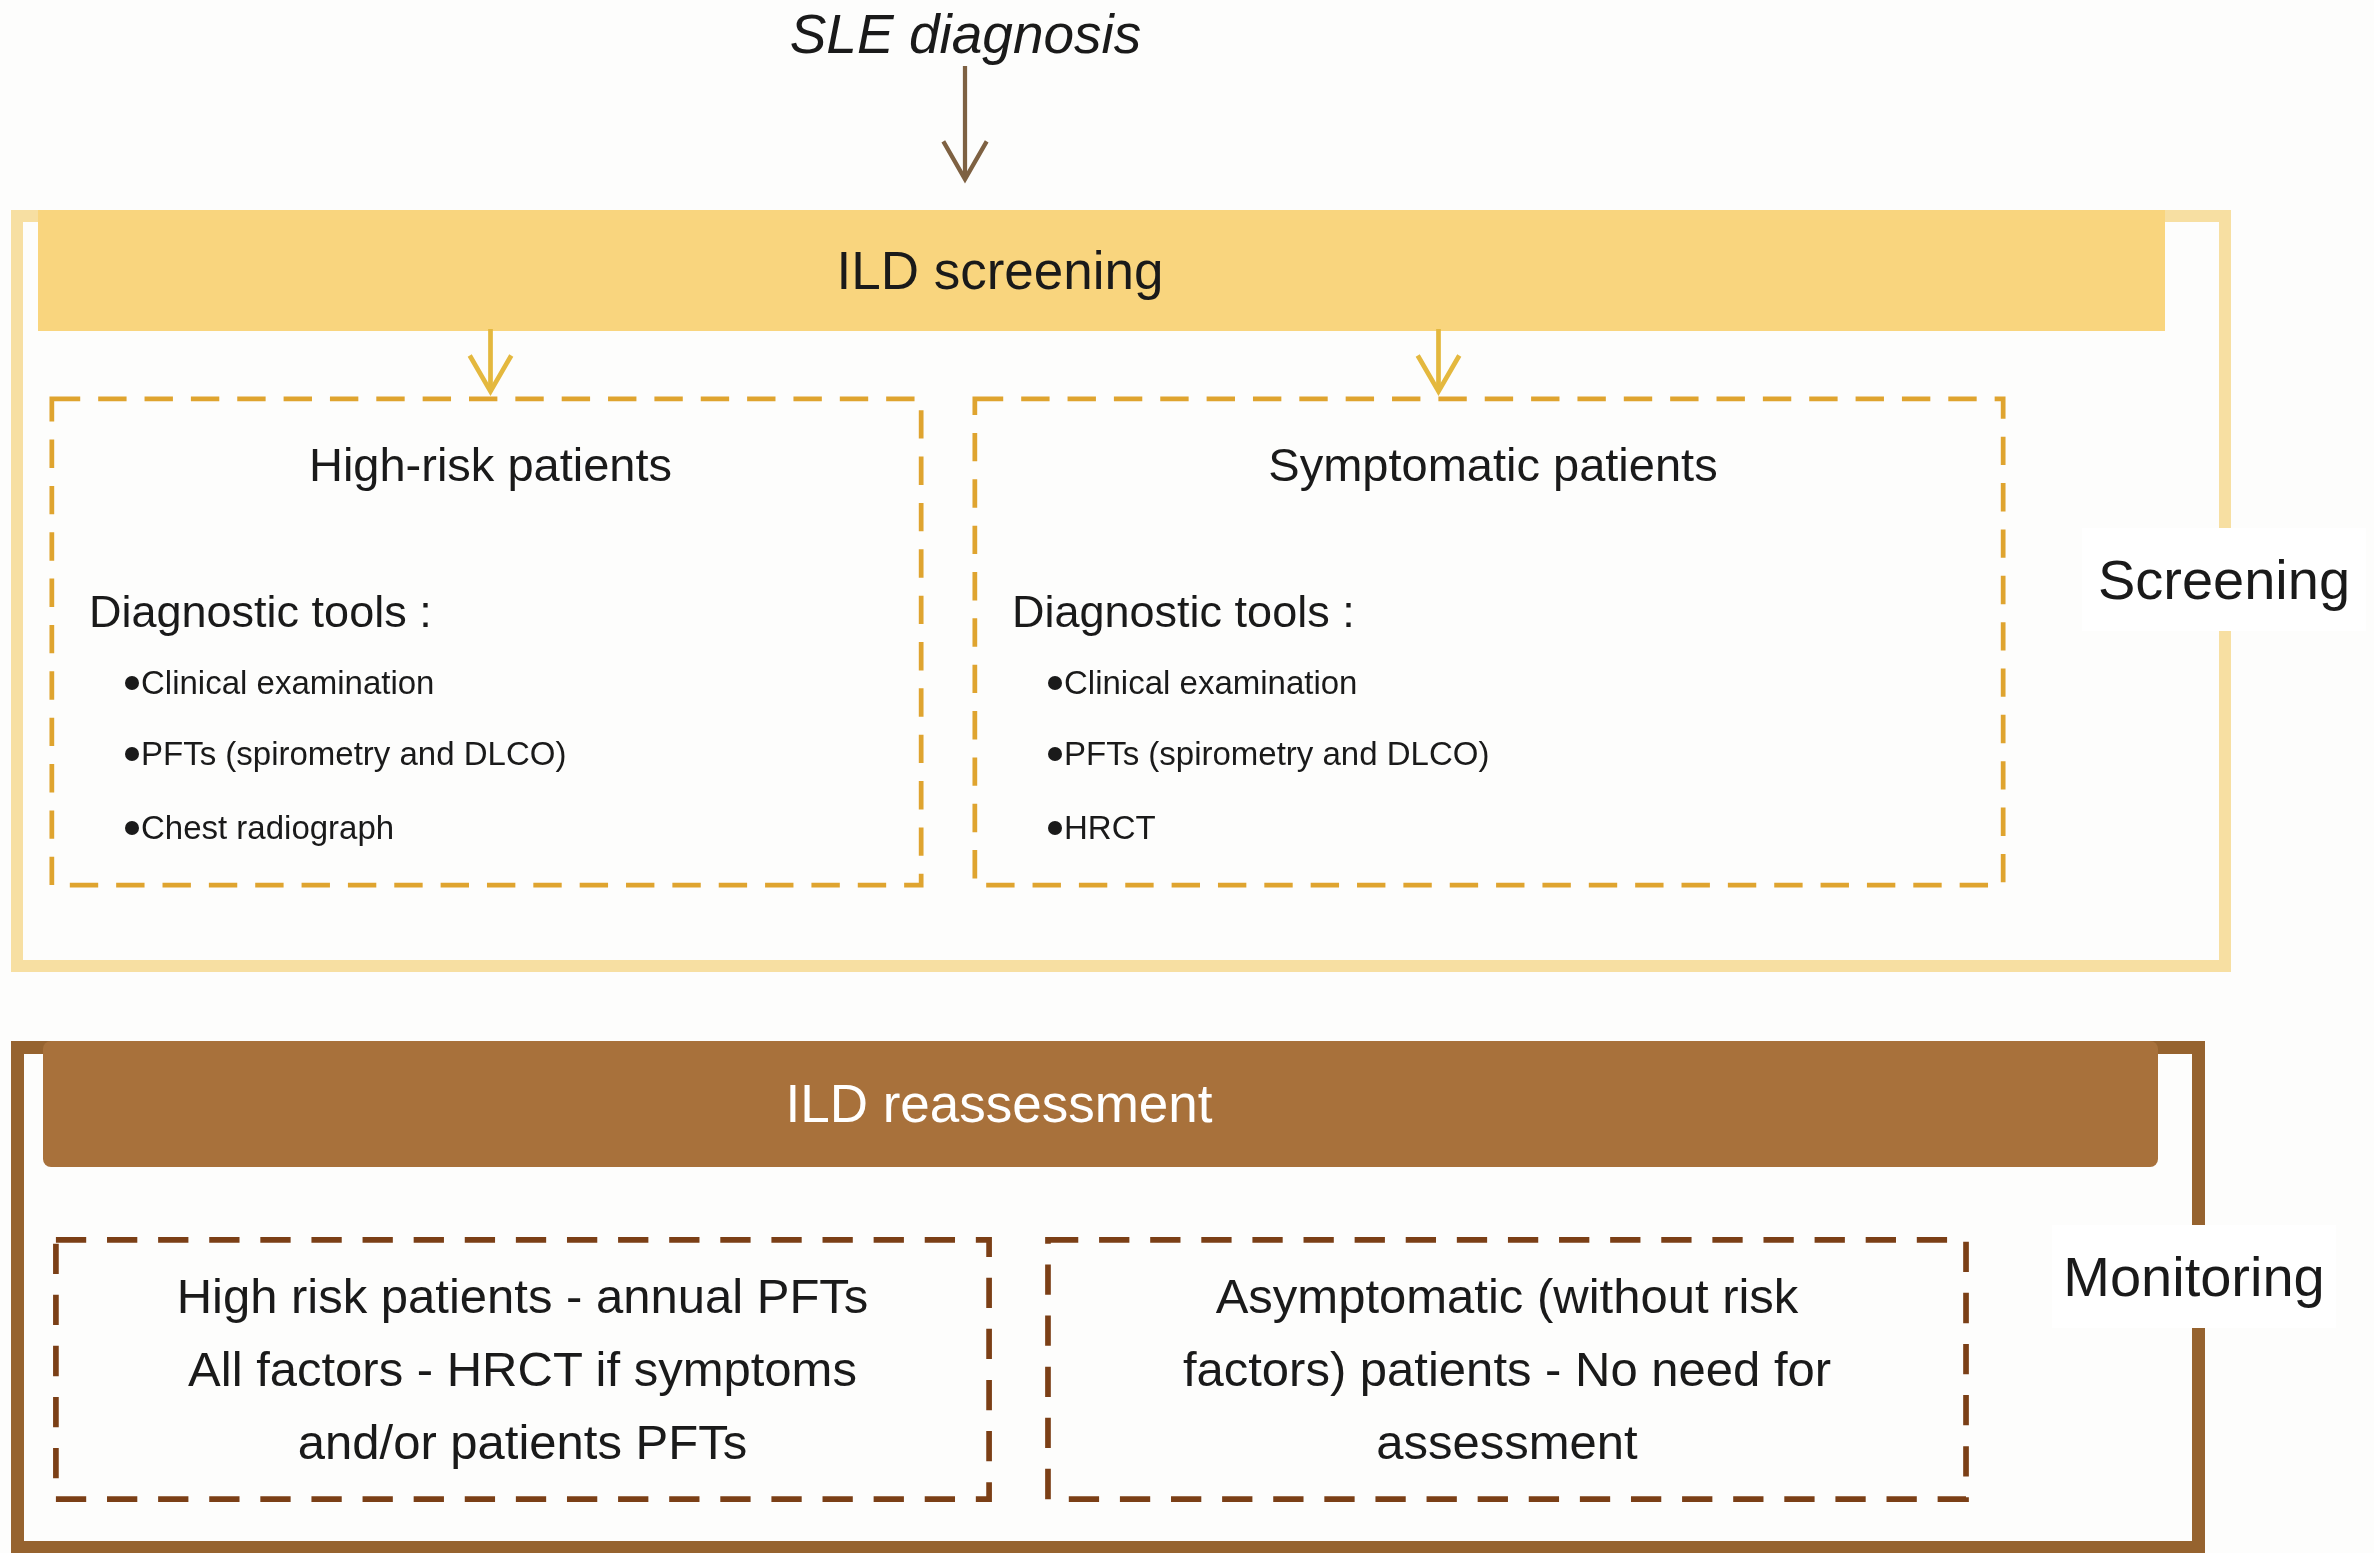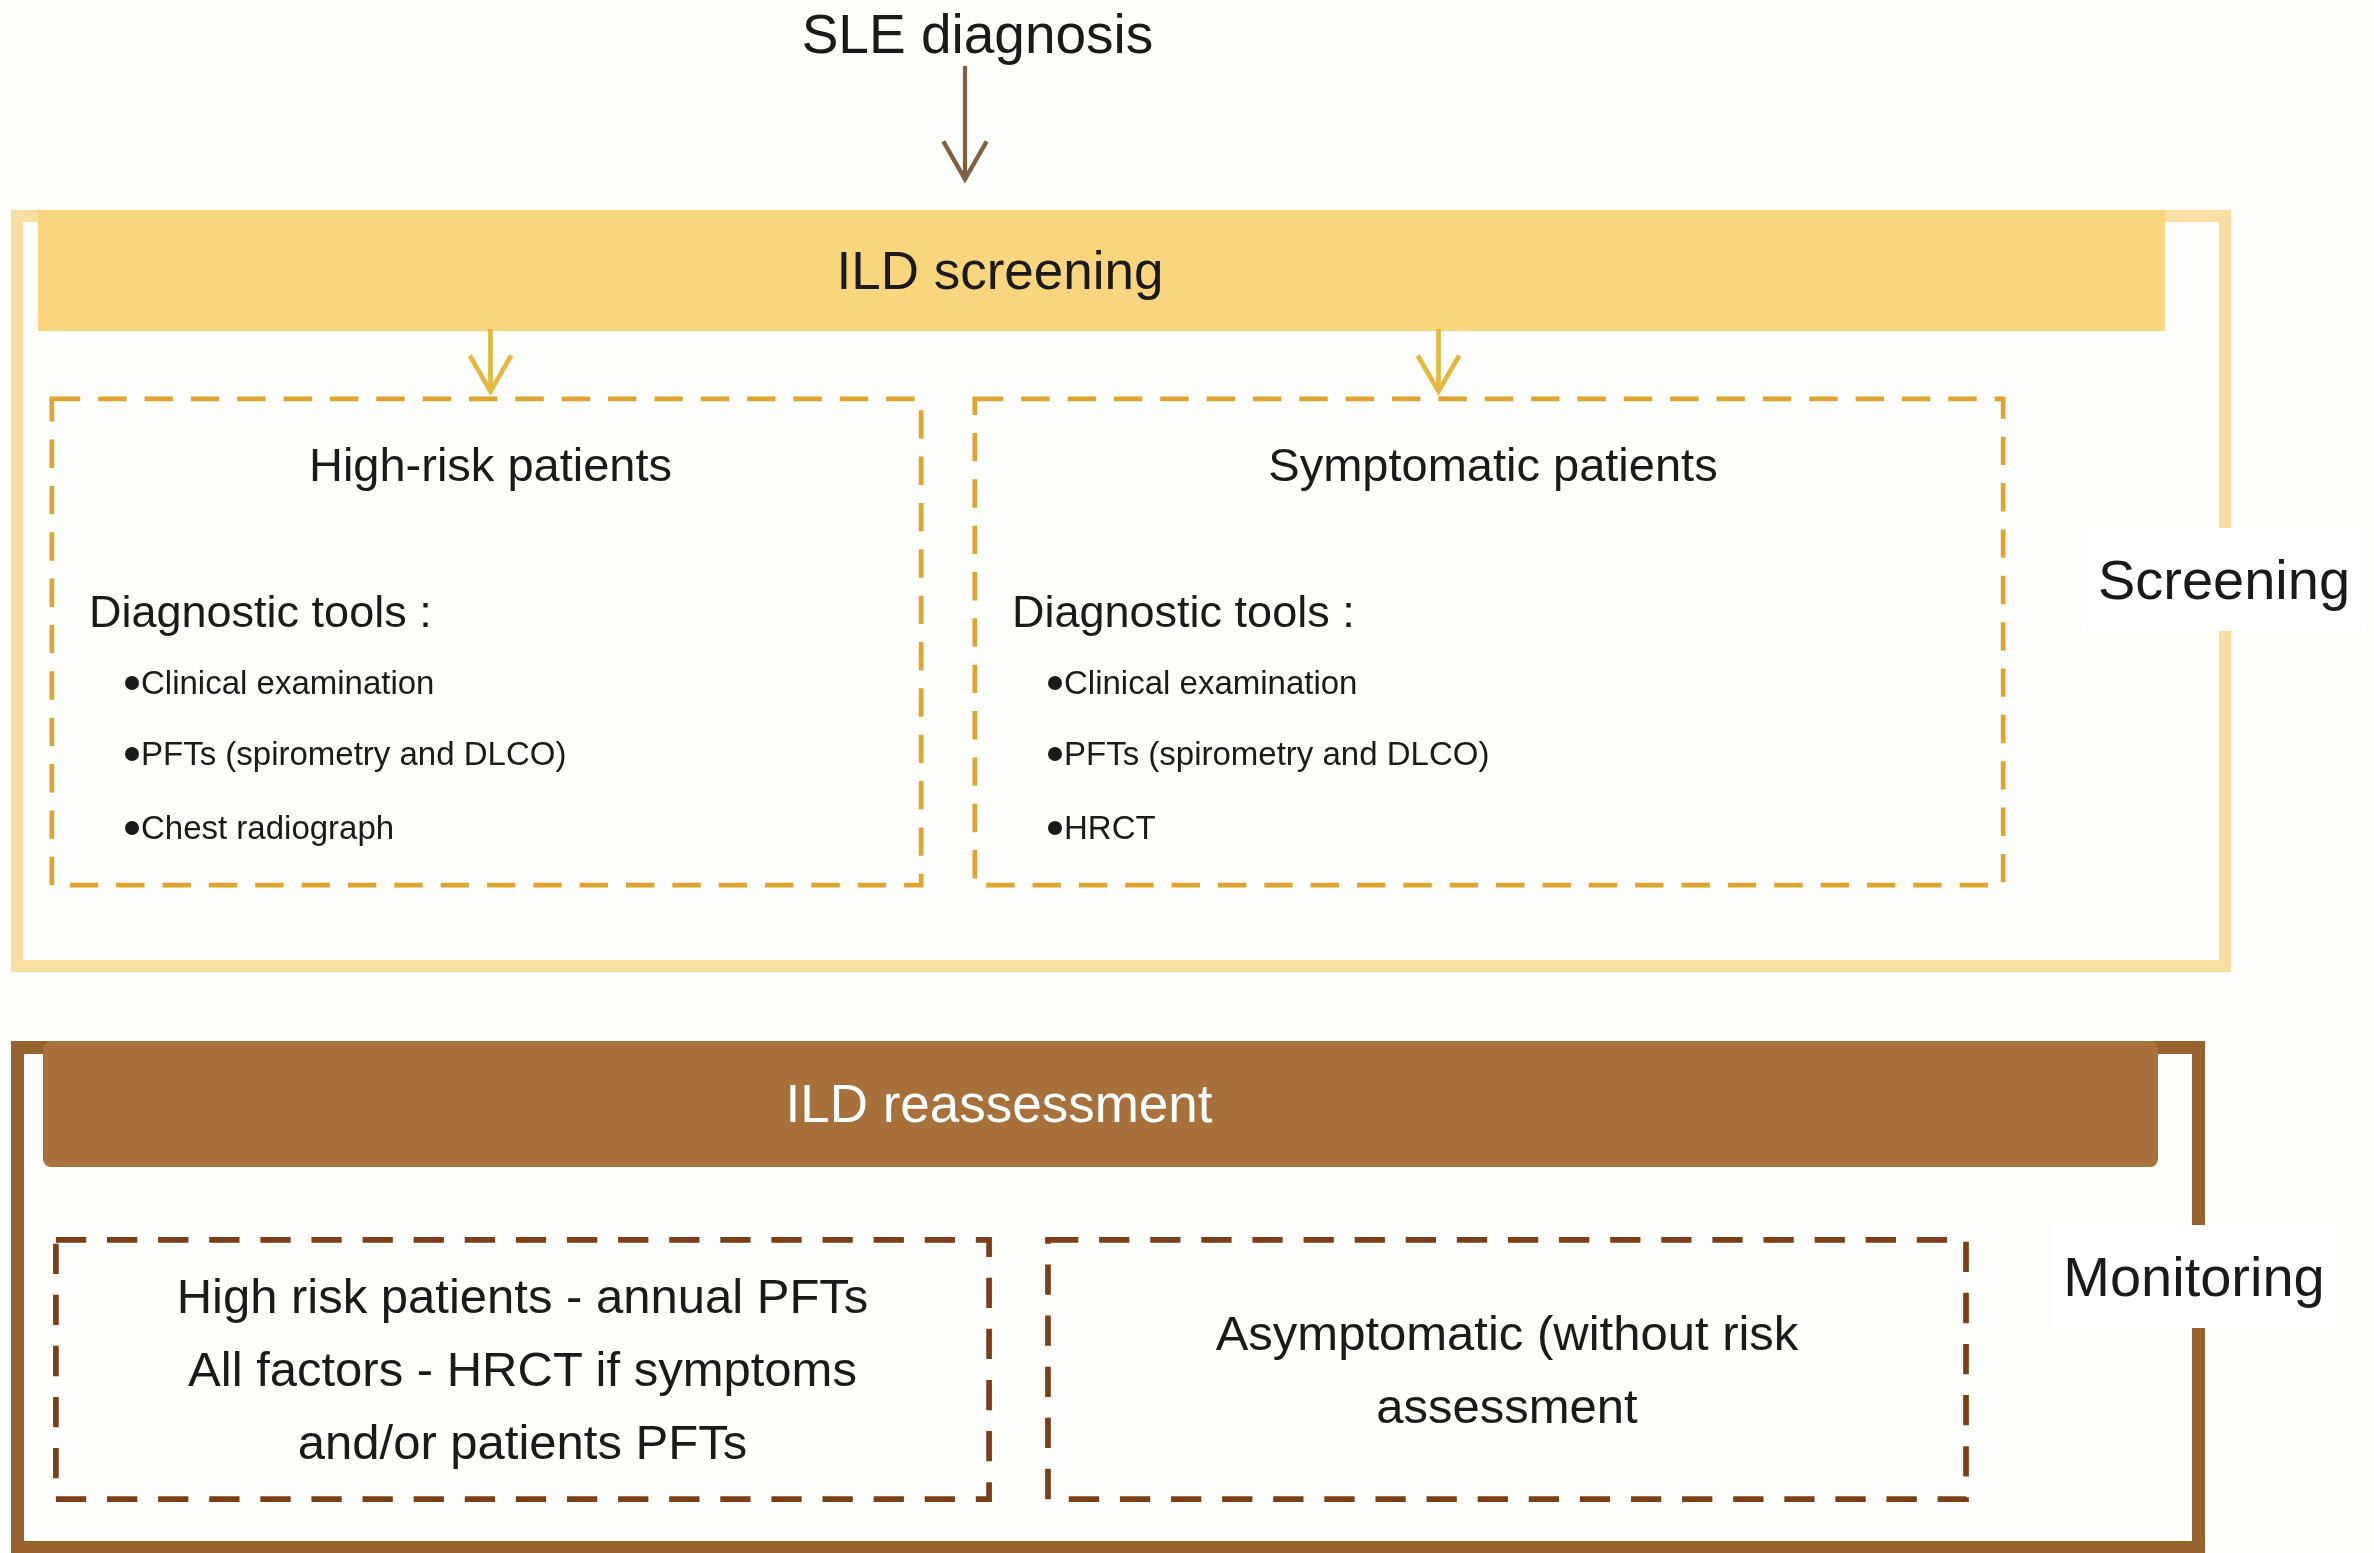--- a/index.html
+++ b/index.html
@@ -8,23 +8,24 @@
     width:2374px;height:1554px;
     background:#fdfdfc;
     font-family:"Liberation Sans", sans-serif;
     color:var(--text-dark,#1a1a1a);
     overflow:hidden;
   }
   .abs{position:absolute;}
 
   
   .sle-title{
-    left:12px;top:3.8px;width:1931px;
+    left:0;top:3.8px;width:1931px;
     text-align:center;font-size:55px;line-height:61px;
     color:var(--text-dark,#1a1a1a);
+    font-style:italic;
   }
   .top-arrow{left:932px;top:62px;}
   .top-arrow .shaft,.top-arrow .head{
     fill:none;stroke:var(--brown-arrow,#7e6142);stroke-width:4.5;
   }
 
   
   .screening-section{
     left:11.4px;top:210px;width:2220px;height:762px;
     border:12.3px solid var(--pale-yellow,#f7dfa2);
@@ -177,20 +178,21 @@
       <span>and/or patients PFTs</span>
     </div>
   </div>
 
   <div class="abs dashed-box box-monitor-right">
     <svg class="border" width="924" height="265" viewBox="0 0 976 280">
       <rect class="brown-rect" x="3" y="3" width="970" height="274"></rect>
     </svg>
     <div class="monitor-lines">
       <span>Asymptomatic (without risk</span>
+      <span>factors) patients - No need for</span>
       <span>assessment</span>
     </div>
   </div>
 
   <div class="abs side-label monitoring">Monitoring</div>
 
 </div>
 
 
 </body></html>

